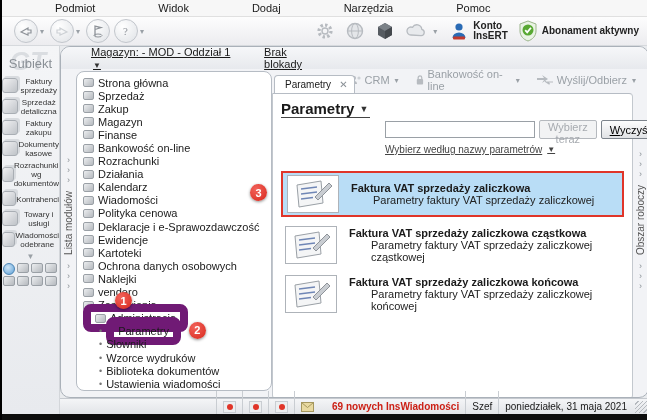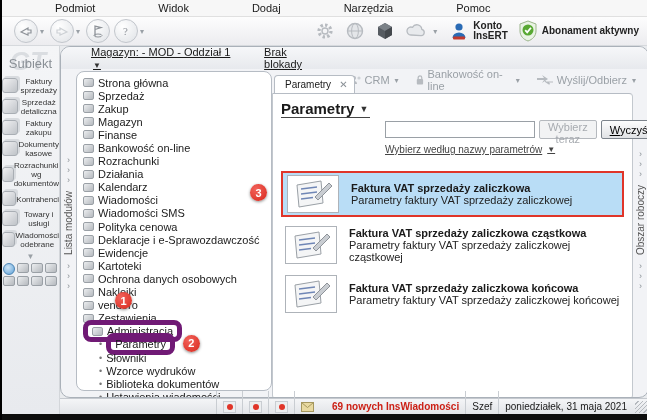--- a/index.html
+++ b/index.html
@@ -43,21 +43,21 @@
   .strip { width:15px; display:flex; flex-direction:column; align-items:center; color:#8a9096; }
   .strip .chev { font-size:9px; line-height:10px; }
   .vtext { writing-mode:vertical-rl; transform:rotate(180deg); font-size:10px; color:#555; margin:6px 0; }
 
   
   .tree-panel { position:relative; width:196px; margin:2px 0 8px; background:#fff; border:1px solid #b6bcc4; border-radius:8px; padding:4px 4px 4px 6px; }
   .trow { height:13.1px; display:flex; align-items:center; gap:4px; cursor:pointer; white-space:nowrap; }
   .trow.child { padding-left:16px; }
   .tico { width:11px; height:9px; flex:0 0 11px; background:linear-gradient(135deg,#eceef0,#b5b9be); border:1px solid #9aa0a6; border-radius:2px; }
   .bullet { color:#777; font-size:9px; }
-  .red-box { border:5px solid #701a75; border-radius:8px; padding:0 4px; display:inline-flex; align-items:center; gap:4px; }
+  .red-box { border:8px solid #701a75; border-radius:8px; padding:0 4px; display:inline-flex; align-items:center; gap:4px; }
   .badge { width:17px; height:17px; border-radius:50%; background:radial-gradient(circle at 35% 30%,#f2625a,#d8281c); color:#fff; font-weight:bold; font-size:11px; display:flex; align-items:center; justify-content:center; box-shadow:0 1px 3px rgba(0,0,0,.45); flex:0 0 17px; }
   .badge1 { position:absolute; left:38px; top:220px; z-index:5; }
   .badge2 { margin-left:4px; margin-top:-2px; }
 
   
   .content { flex:1; display:flex; flex-direction:column; margin-top:2px; min-width:0; }
   .tabbar { height:22px; display:flex; align-items:flex-end; padding-left:2px; }
   .tab { background:#fff; border:1px solid #b6bcc4; border-bottom:none; border-radius:4px 4px 0 0; padding:3px 6px 3px 10px; display:flex; align-items:center; gap:8px; font-size:10px; }
   .tab-close { color:#8a9096; font-size:10px; cursor:pointer; }
   .content-card { flex:1; background:#fff; border:1px solid #c3c8ce; border-top:1px solid #b6bcc4; border-radius:0 4px 4px 4px; padding:6px 8px; position:relative; }
@@ -67,21 +67,21 @@
   .search-input { flex:1; height:17px; border:1px solid #9aa0a6; background:#fff; font-size:11px; padding:0 3px; }
   .btn { height:19px; font-size:11px; padding:0 8px; background:linear-gradient(#fdfdfd,#e0e2e5); border:1px solid #7d848c; border-radius:2px; cursor:pointer; }
   .btn:disabled { color:#a7abb0; border-color:#b5b9be; background:#f2f3f4; }
   .btn-clear::first-letter { text-decoration:underline; }
   .filter-link { margin-left:104px; color:#444; font-size:10px; display:inline-flex; align-items:center; gap:3px; text-decoration:underline; cursor:pointer; }
   .plist { margin-top:16px; position:relative; }
   .prow { display:flex; align-items:center; gap:12px; padding:2px 4px; margin-bottom:7px; position:relative; }
   .prow.selected { background:#b9ddf6; border:2px solid #e03529; }
   .icon-box { width:52px; height:38px; background:#fff; border:1px solid #aeb3b9; display:flex; align-items:center; justify-content:center; flex:0 0 52px; }
   .ptext .ptitle { font-weight:bold; }
-  .ptext .pdesc { color:#222; }
+  .ptext .pdesc { margin-left:22px; color:#222; }
   .badge3 { position:absolute; left:-33px; top:11px; }
 
   
   .statusbar { position:absolute; left:58px; top:398px; width:589px; height:16px; background:linear-gradient(#f4f5f7,#e2e4e8); border-top:1px solid #c5c9cf; display:flex; align-items:center; justify-content:flex-end; font-size:10px; }
   .sb-seg { border-left:1px solid #c9cdd2; padding:16px 6px; height:100%; display:flex; align-items:center; gap:18px; }
   .dotbtn { width:13px; height:12px; background:#eceef0; border:1px solid #c9cdd2; display:flex; align-items:center; justify-content:center; }
   .reddot { width:6px; height:6px; border-radius:50%; background:#e03529; }
   .mail-text { color:#cc1f14; font-weight:bold; }
   .grip { width:12px; height:12px; background:repeating-linear-gradient(135deg,transparent,transparent 2px,#b5b9be 2px,#b5b9be 3px); margin:0 2px; }
   .bottomband { position:absolute; left:0; top:414px; width:647px; height:6px; background:#0d0d0d; }
@@ -297,24 +297,20 @@
         <div class="trow">
             <span class="tico"></span>
             <span>Kalendarz</span>
           </div>
         <div class="trow">
             <span class="tico"></span>
             <span>Wiadomości</span>
           </div>
         <div class="trow">
             <span class="tico"></span>
-            <span>Wiadomości SMS</span>
-          </div>
-        <div class="trow">
-            <span class="tico"></span>
             <span>Polityka cenowa</span>
           </div>
         <div class="trow">
             <span class="tico"></span>
             <span>Deklaracje i e-Sprawozdawczość</span>
           </div>
         <div class="trow">
             <span class="tico"></span>
             <span>Ewidencje</span>
           </div>

